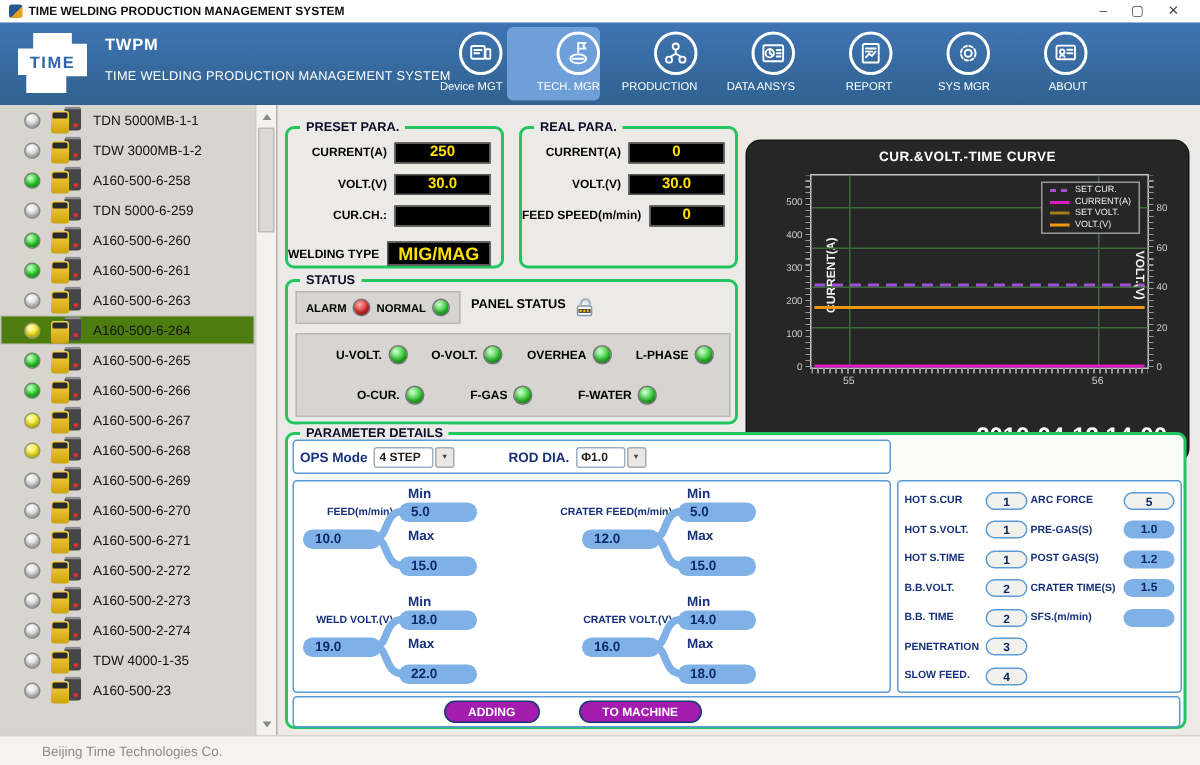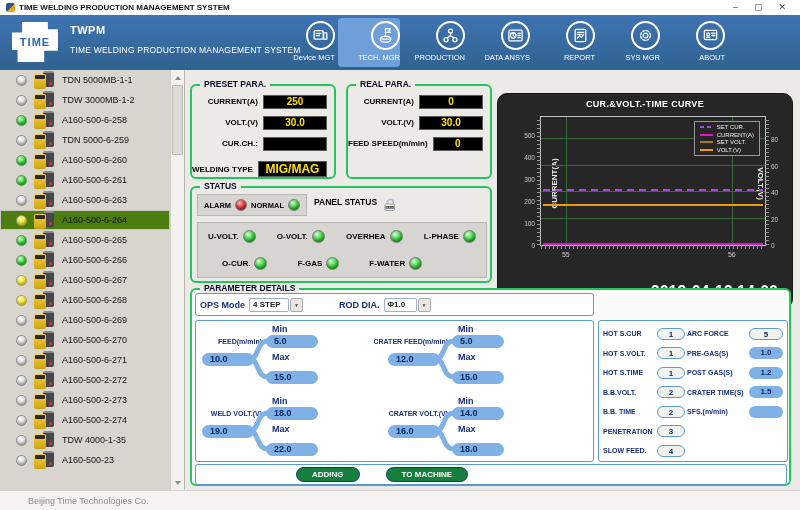--- a/index.html
+++ b/index.html
@@ -82,21 +82,21 @@
     padding-right:7px; height:15px; margin-top:6px; }
   .p-row:first-of-type { margin-top:8px; }
   .p-label { font-size:8px; font-weight:bold; color:#000; white-space:nowrap; }
   .val-box { width:64px; height:14px; background:#000; border:1px solid #5a5a5a;
     color:#ffe000; font-size:10px; font-weight:bold; text-align:center; line-height:12px; }
   .weld-row { margin-top:10px; height:16px; }
   .weld-box { width:80px; height:16px; font-size:12px; line-height:14px; }
 
   
   .statusp { left:190px; top:186px; width:302px; height:97px; }
-  .sub-box { position:absolute; background:#d7d5d1; border:1px solid #b8b6b2; }
+  .sub-box { position:absolute; background:#d7d5d1; border:1px solid #b8b6b2;padding-left:16px; }
   .sub1 { left:5px; top:6px; width:110px; height:22px; display:flex; align-items:center;
     gap:4px; padding:0 6px; }
   .sub1 .lbl { font-size:7.5px; font-weight:bold; }
   .led { width:13px; height:13px; border-radius:50%; border:1px solid #777;
     box-shadow:inset 0 -2px 3px rgba(0,0,0,.25); flex:0 0 auto; }
   .led-sm { width:12px; height:12px; }
   .led-green { background:radial-gradient(circle at 35% 30%,#d6ffd6,#33cc33 55%,#0b7a0b); }
   .led-red   { background:radial-gradient(circle at 35% 30%,#ffb0b0,#e03030 55%,#8a0b0b); }
   .panel-status { position:absolute; left:122px; top:9px; display:flex; align-items:flex-start;
     gap:5px; font-size:8.5px; font-weight:bold; }
@@ -161,21 +161,21 @@
   .right-box { left:406px; top:30px; width:190px; height:142px; padding:6px 4px; }
   .r-row { display:grid; grid-template-columns:52px 28px 60px 34px; gap:2px; align-items:center;
     height:13px; margin-bottom:6.5px; }
   .r-label { font-size:7px; font-weight:bold; color:#16307a; white-space:nowrap; }
   .pill-sm { height:12px; border-radius:6px; font-size:8px; font-weight:bold; color:#0d2a66;
     text-align:center; line-height:11px; }
   .pill-gray { background:#f1f1ee; border:1px solid #5b9bd5; }
   .pill-blue { background:#7fb0e6; line-height:12px; }
   .bottom-bar { left:3px; top:174px; width:592px; height:21px; display:flex; align-items:center;
     gap:26px; padding-left:100px; }
-  .act-btn { background:#15803d; border:1px solid #143a6e; color:#fff; font-size:8px;
+  .act-btn { background:#a21caf; border:1px solid #143a6e; color:#fff; font-size:8px;
     font-weight:bold; height:15px; line-height:13px; padding:0 15px; border-radius:9px; cursor:pointer; }
 </style>
 </head>
 <body>
 
 <div id="app">
 
   <div class="titlebar">
     <span class="tb-icon"></span>
     <span class="tb-title">TIME WELDING PRODUCTION MANAGEMENT SYSTEM</span>

